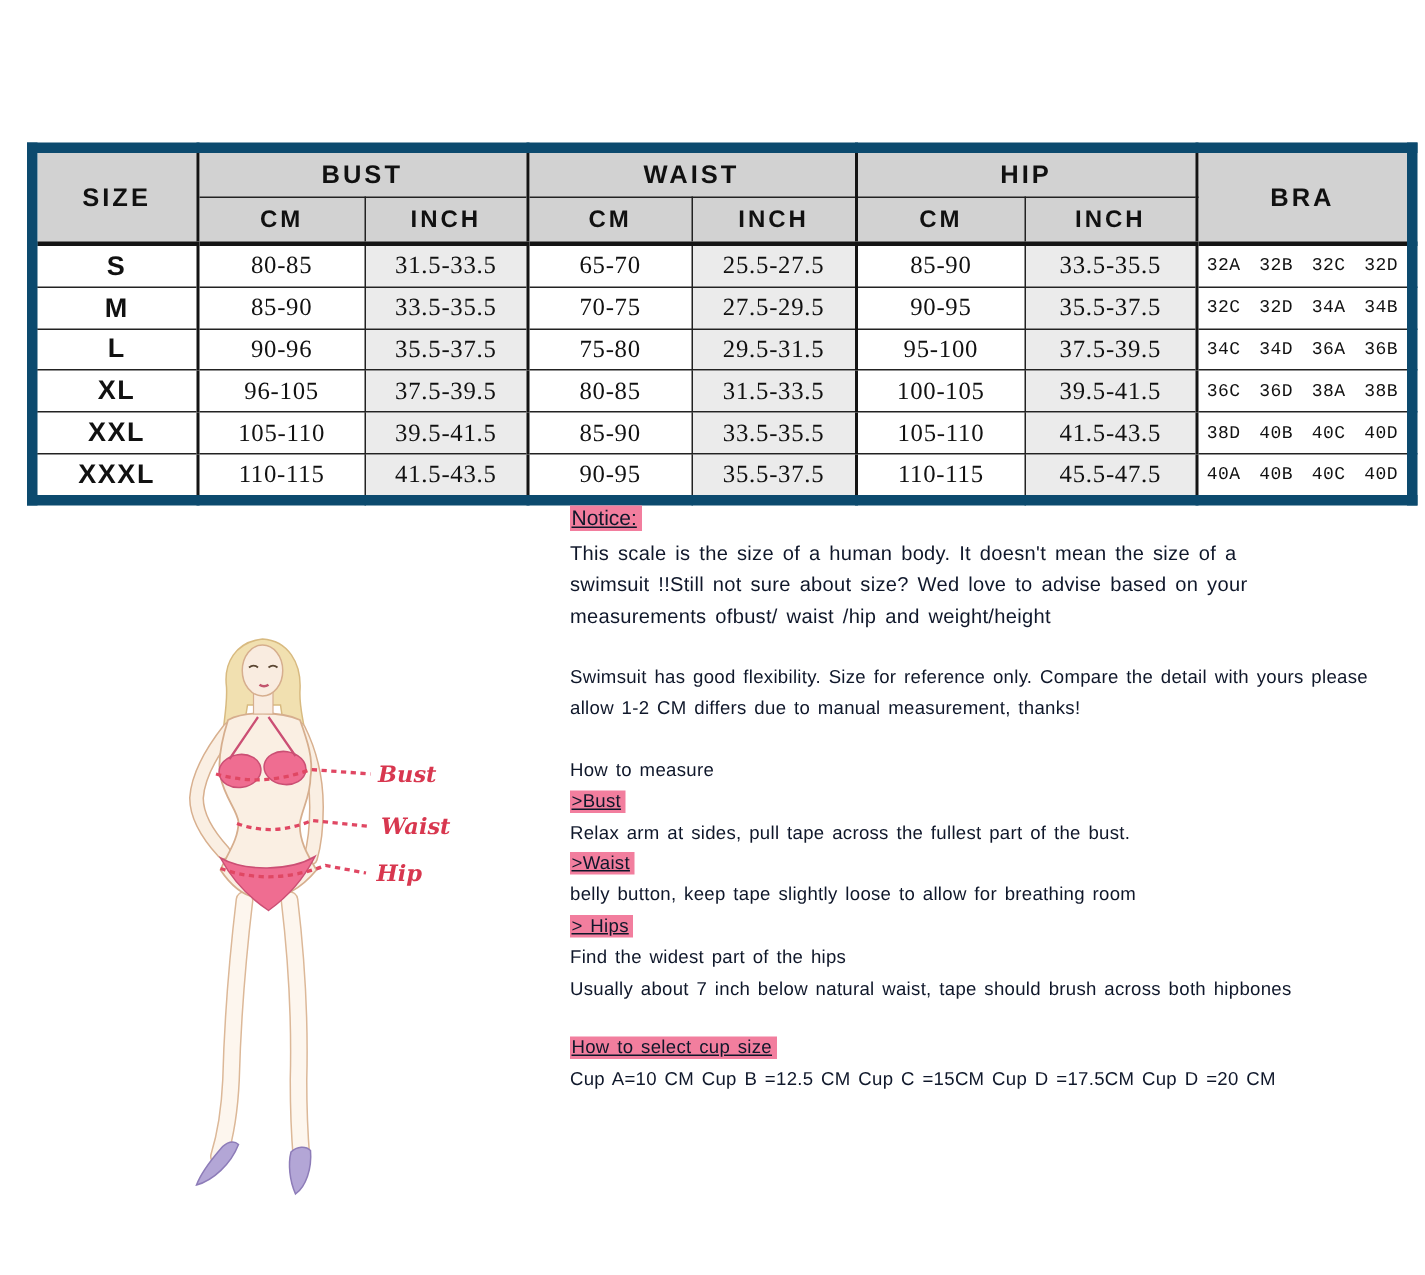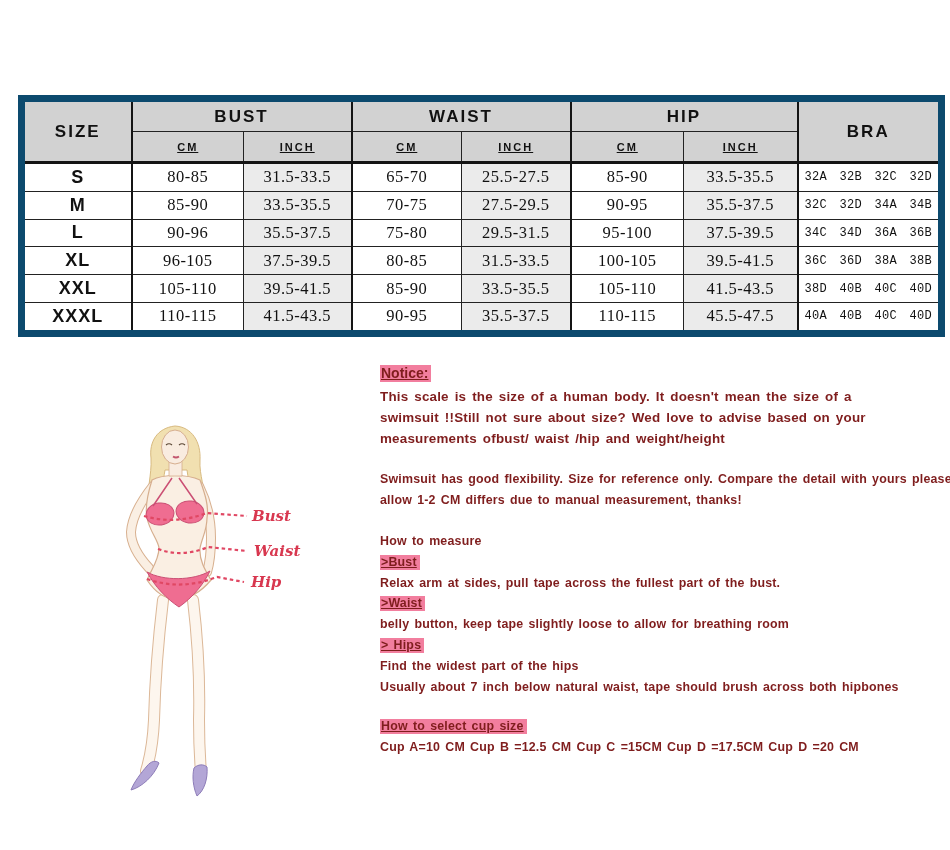--- a/index.html
+++ b/index.html
@@ -14,33 +14,33 @@
     margin-top:17px;
   }
   .size-table th,.size-table td{
     border:1px solid #222;text-align:center;vertical-align:middle;
     padding:0;overflow:hidden;white-space:nowrap;color:#111;
   }
   .size-table thead th{
     background:#d2d2d2;font-weight:700;font-size:17px;letter-spacing:2px;
     height:29px;
   }
-  .size-table thead th.sub{font-size:11px;height:29px;text-decoration:underline;}
+  .size-table thead th.sub{font-size:16px;height:29px;}
   .size-table tbody tr td{height:26.8px;background:#ffffff;}
   .size-table tbody tr:first-child td{border-top:3px solid #141414;}
   .gs{border-left:2px solid #141414 !important;}
   .size-cell{font-size:18px;font-weight:700;letter-spacing:1px;}
   .range{font-family:"Liberation Serif","DejaVu Serif",serif;font-size:16.5px;letter-spacing:0.5px;}
   td.inch{background:#ebebeb !important;}
   .bra-cell{font-size:12px;letter-spacing:0.3px;word-spacing:5px;font-family:Liberation Mono, monospace;}
 
   
   .text-col{
-    position:absolute;left:380px;top:364px;width:562px;
-    color:#7f1d1d;font-weight:bold;
+    position:absolute;left:380px;top:336px;width:562px;
+    color:#0f172a;font-weight:normal;
   }
   .line{font-size:13.4px;line-height:20.8px;letter-spacing:0.2px;word-spacing:2px;white-space:nowrap;}
   .sm .line,.line.sm{font-size:12.4px;line-height:20.8px;word-spacing:1.5px;}
   .n-head{font-size:14px;line-height:18px;margin-bottom:5px;}
   .hl{background:#f27e9e;text-decoration:underline;padding:0 3px 1px 1px;}
   .gap18{margin-top:20px;}
   .gap19{margin-top:19px;}
   .gap20{margin-top:20px;}
 
   

